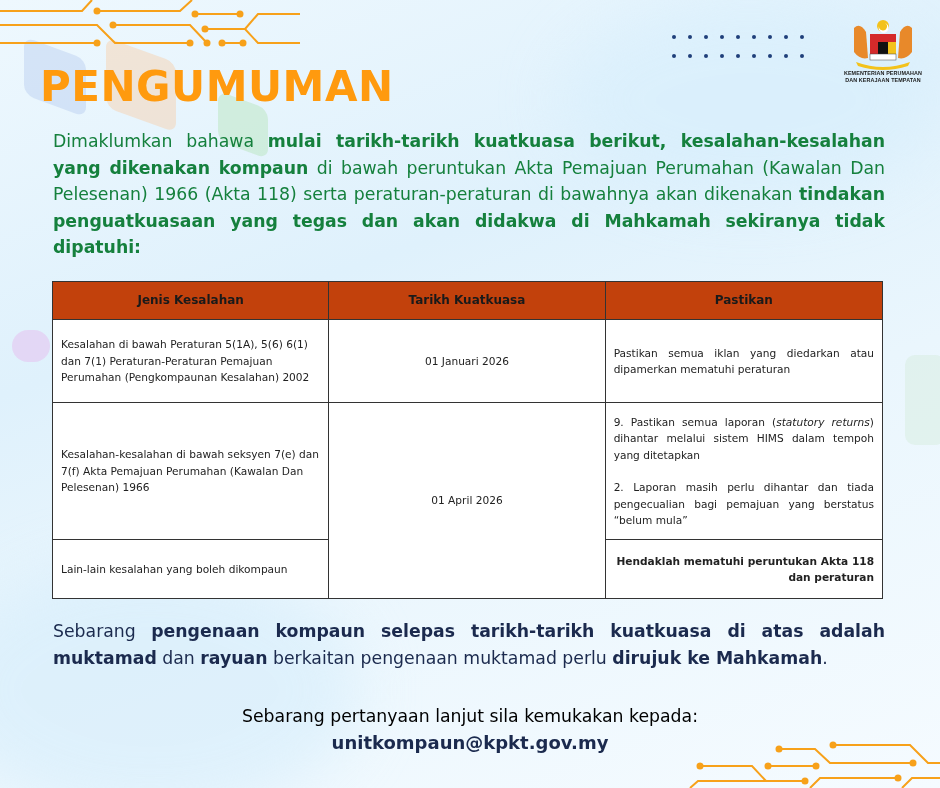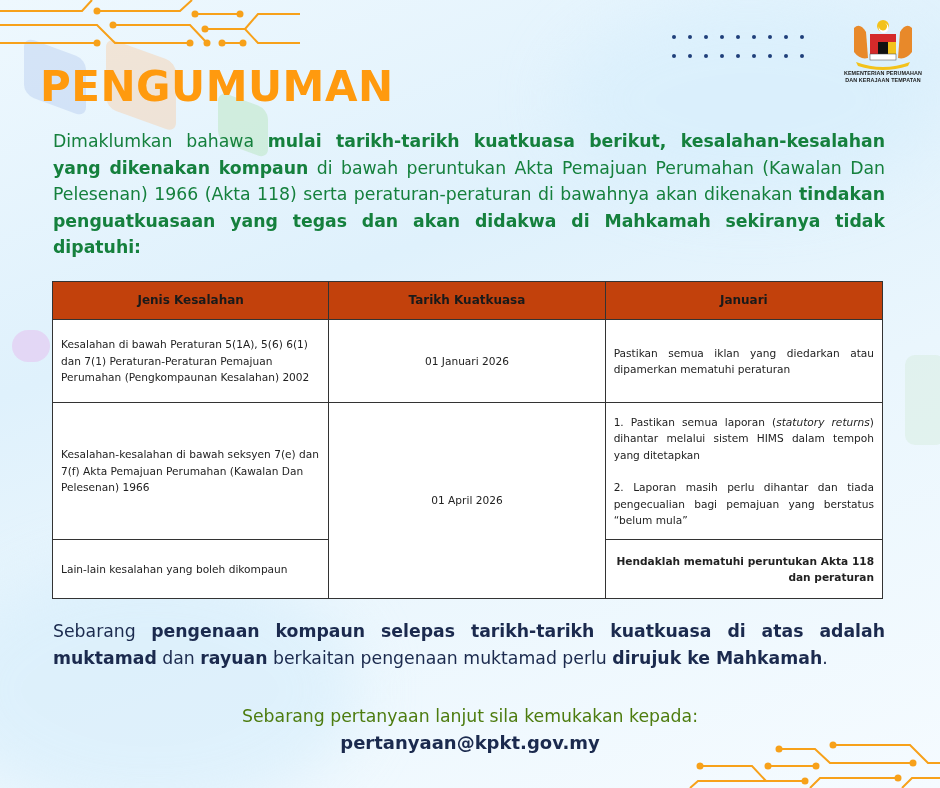--- a/index.html
+++ b/index.html
@@ -47,21 +47,21 @@
     td.c-note { text-align: justify; }
     .col1 { width: 260px; } .col2 { width: 260px; } .col3 { width: 261px; }
     .note-gap { height: 16px; }
 
     .closing {
       position: absolute; left: 53px; top: 618px; width: 832px;
       font-size: 17.3px; line-height: 26.5px; text-align: justify; text-align-last: left; color: #1b2a4e;
     }
     .contact-label {
       position: absolute; left: 0; width: 940px; top: 706px; text-align: center;
-      font-size: 17.3px; color: #4d7c0f;
+      font-size: 17.3px; color: #000000;
     }
     .contact-email {
       position: absolute; left: 0; width: 940px; top: 732px; text-align: center;
       font-size: 18px; font-weight: 700; color: #1b2a4e;
     }
   </style>
 </head>
 <body>
 
 <div class="bg-blob" style="left:-60px;top:560px;width:420px;height:260px;background:#d3ecfb;"></div>
@@ -165,41 +165,41 @@
 
 <div class="title">PENGUMUMAN</div>
 
 <p class="intro" style="margin:0;"><span>Dimaklumkan bahawa </span><b>mulai tarikh-tarikh kuatkuasa berikut, kesalahan-kesalahan yang dikenakan kompaun</b><span> di bawah peruntukan Akta Pemajuan Perumahan (Kawalan Dan Pelesenan) 1966 (Akta 118) serta peraturan-peraturan di bawahnya akan dikenakan </span><b>tindakan penguatkuasaan yang tegas dan akan didakwa di Mahkamah sekiranya tidak dipatuhi:</b></p>
 
 <table class="rules">
   <thead>
     <tr>
       <th class="col1">Jenis Kesalahan</th>
       <th class="col2">Tarikh Kuatkuasa</th>
-      <th class="col3">Januari</th>
+      <th class="col3">Pastikan</th>
     </tr>
   </thead>
   <tbody>
     <tr style="height:83px;">
       <td>Kesalahan di bawah Peraturan 5(1A), 5(6) 6(1) dan 7(1) Peraturan-Peraturan Pemajuan Perumahan (Pengkompaunan Kesalahan) 2002</td>
       <td class="c-date">01 Januari 2026</td>
       <td class="c-note">Pastikan semua iklan yang diedarkan atau dipamerkan mematuhi peraturan</td>
     </tr>
     <tr style="height:137px;">
       <td>Kesalahan-kesalahan di bawah seksyen 7(e) dan 7(f) Akta Pemajuan Perumahan (Kawalan Dan Pelesenan) 1966</td>
       <td class="c-date" rowspan="2">01 April  2026</td>
       <td class="c-note">
-        <div><span>1. Pastikan semua laporan (</span><i>statutory returns</i><span>) dihantar melalui sistem HIMS dalam tempoh yang ditetapkan</span></div>
+        <div><span>9. Pastikan semua laporan (</span><i>statutory returns</i><span>) dihantar melalui sistem HIMS dalam tempoh yang ditetapkan</span></div>
         <div class="note-gap"></div>
         <div>2. Laporan masih perlu dihantar dan tiada pengecualian bagi pemajuan yang berstatus “belum mula”</div>
       </td>
     </tr>
     <tr style="height:59px;">
       <td>Lain-lain kesalahan yang boleh dikompaun</td>
       <td class="c-note" style="text-align:right;font-weight:bold;">Hendaklah mematuhi peruntukan Akta 118 dan peraturan</td>
     </tr>
   </tbody>
 </table>
 
 <p class="closing" style="margin:0;"><span>Sebarang </span><b>pengenaan kompaun selepas tarikh-tarikh kuatkuasa di atas adalah muktamad</b><span> dan </span><b>rayuan</b><span> berkaitan pengenaan muktamad perlu </span><b>dirujuk ke Mahkamah</b><span>.</span></p>
 
 <div class="contact-label">Sebarang pertanyaan lanjut sila kemukakan kepada:</div>
-<div class="contact-email">pertanyaan@kpkt.gov.my</div>
+<div class="contact-email">unitkompaun@kpkt.gov.my</div>
 
 </body></html>

